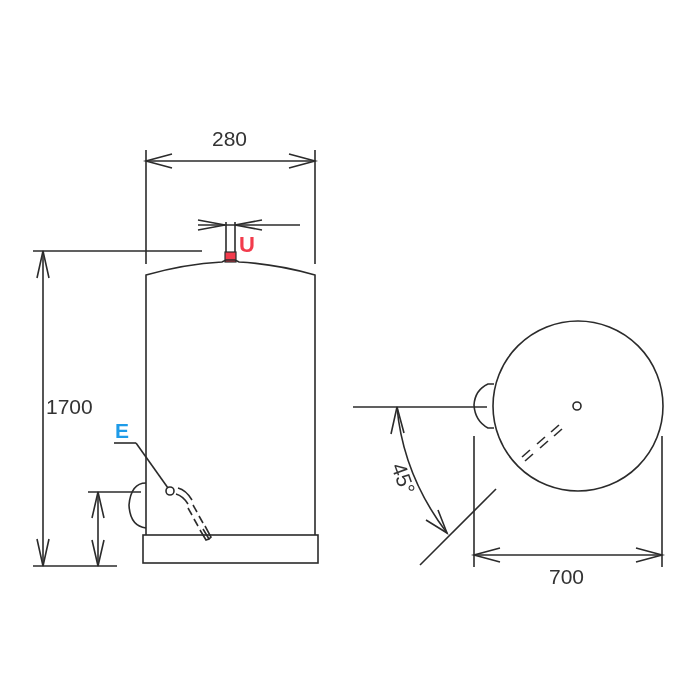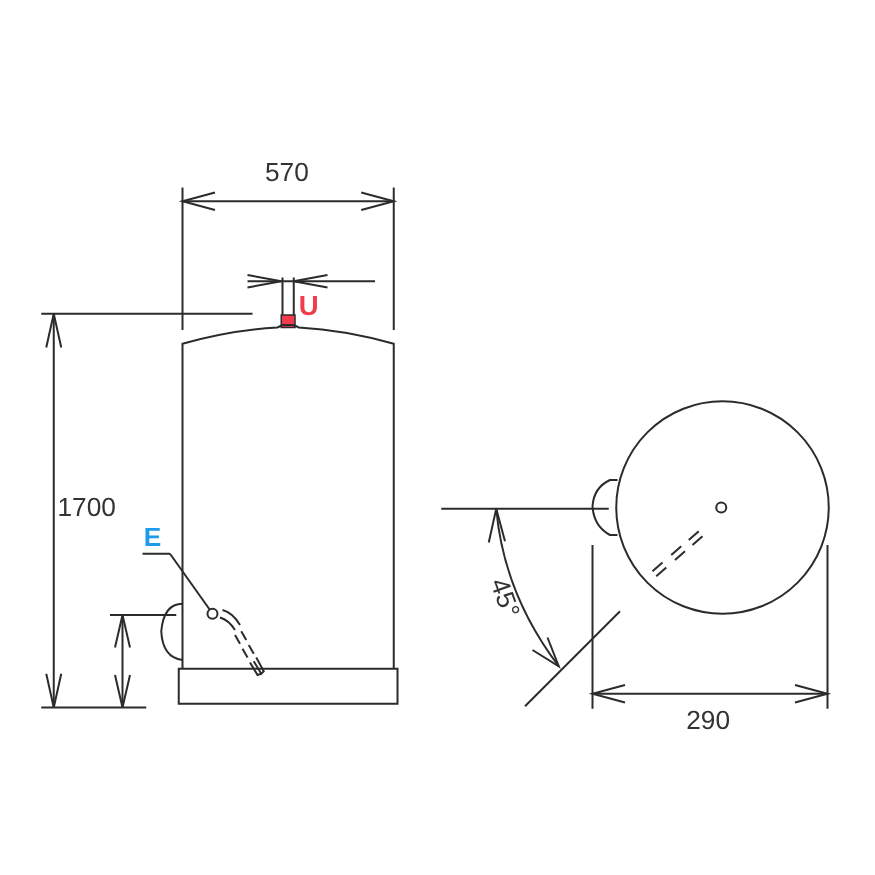--- a/index.html
+++ b/index.html
@@ -97,18 +97,18 @@
     <g>
       <line class="ln" x1="474" y1="436" x2="474" y2="567"></line>
       <line class="ln" x1="662" y1="436" x2="662" y2="567"></line>
       <line class="ln" x1="474" y1="555" x2="662" y2="555"></line>
       <polyline class="ln" points="500,548 474,555 500,562"></polyline>
       <polyline class="ln" points="636,548 662,555 636,562"></polyline>
     </g>
   </g>
 </svg>
 
-<div class="lbl" style="left:212px; top:128px;">570</div>
+<div class="lbl" style="left:212px; top:128px;">280</div>
 <div class="lbl lbl-u" style="left:239px; top:234px;">U</div>
 <div class="lbl" style="left:46px; top:396px;">1700</div>
 <div class="lbl lbl-e" style="left:115px; top:420px;">E</div>
-<div class="lbl" style="left:549px; top:566px;">290</div>
+<div class="lbl" style="left:549px; top:566px;">700</div>
 <div class="lbl" style="left:408px; top:460px; transform: rotate(70deg); transform-origin: left top;">45°</div>
 
 </body></html>

